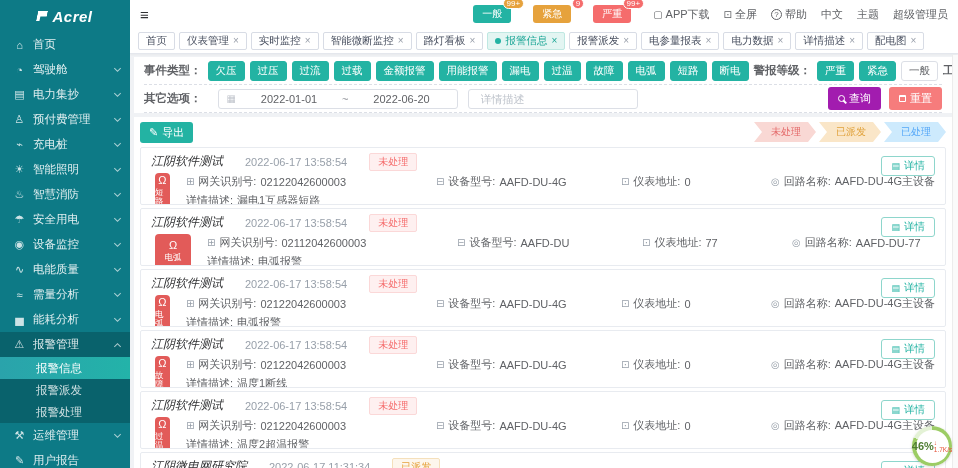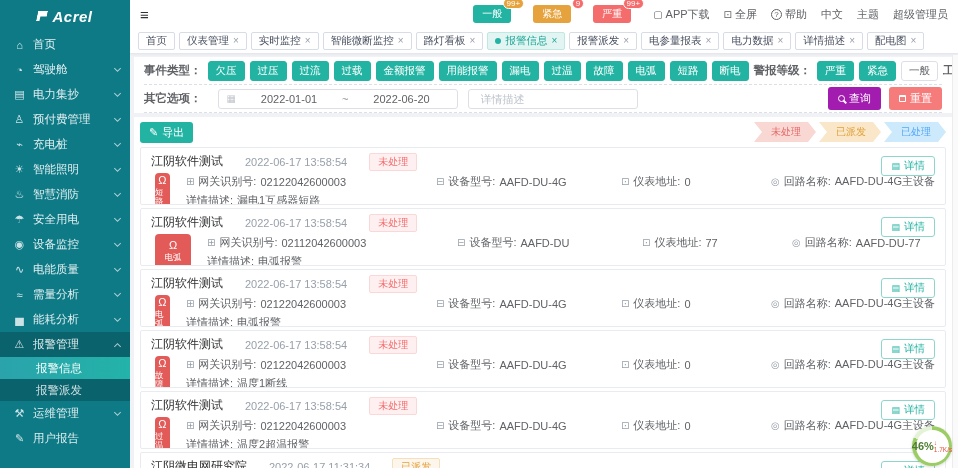--- a/index.html
+++ b/index.html
@@ -75,21 +75,21 @@
   .btn-export { background:#23b3a3; padding:3px 9px; }
   .legend { margin-left:auto; display:flex; gap:3px; }
   .larrow { font-size:10px; padding:3px 15px 3px 17px; clip-path:polygon(0 0,calc(100% - 8px) 0,100% 50%,calc(100% - 8px) 100%,0 100%,8px 50%); cursor:pointer; }
   .l-pending { background:#f9d8d4; color:#e46a6a; }
   .l-dispatched { background:#fae6c8; color:#e0a23c; }
   .l-done { background:#cdeafd; color:#56a8f8; }
 
   .cards { flex:1; overflow:hidden; }
   .card { position:relative; height:58px; margin-bottom:3px; background:#fff; border:1px solid #e8ebf0; border-radius:2px; padding:5px 10px; overflow:hidden; }
   .c1 { display:flex; align-items:center; height:17px; }
-  .cname { font-size:12px; color:#303133; font-weight:500; }
+  .cname { font-size:12px; color:#303133; font-weight:500;font-style:italic; }
   .ctime { font-size:11px; color:#98a0aa; margin-left:22px; }
   .cstatus { margin-left:22px; font-size:10px; padding:1px 8px; border-radius:2px; }
   .st-pending { color:#f56c6c; background:#fef0f0; border:1px solid #fbd8d8; }
   .st-dispatched { color:#e6a23c; background:#fdf6ec; border:1px solid #f5e0bb; }
   .c2 { display:flex; margin-top:3px; }
   .typeicon { width:36px; height:34px; background:#e25b59; border-radius:4px; color:#fff; display:flex; flex-direction:column; align-items:center; justify-content:center; line-height:1; margin:0 16px 0 4px; }
   .typeicon .bell { font-size:11px; }
   .typeicon .tlabel { font-size:8.5px; margin-top:2px; }
   .fields { flex:1; }
   .fline { display:flex; align-items:center; height:17px; font-size:11px; }
@@ -185,20 +185,23 @@
         <div class="mitem">
             <span class="mi-icon">⚠</span>
             <span>报警管理</span>
             <span class="chev up"></span>
           </div>
         <div class="smitem active">
             <span>报警信息</span>
           </div>
         <div class="smitem">
             <span>报警派发</span>
+          </div>
+        <div class="smitem">
+            <span>报警处理</span>
           </div>
       </div>
       <div class="mitem">
           <span class="mi-icon">⚒</span>
           <span>运维管理</span>
           <span class="chev"></span>
         </div>
       <div class="mitem">
           <span class="mi-icon">✎</span>
           <span>用户报告</span>

